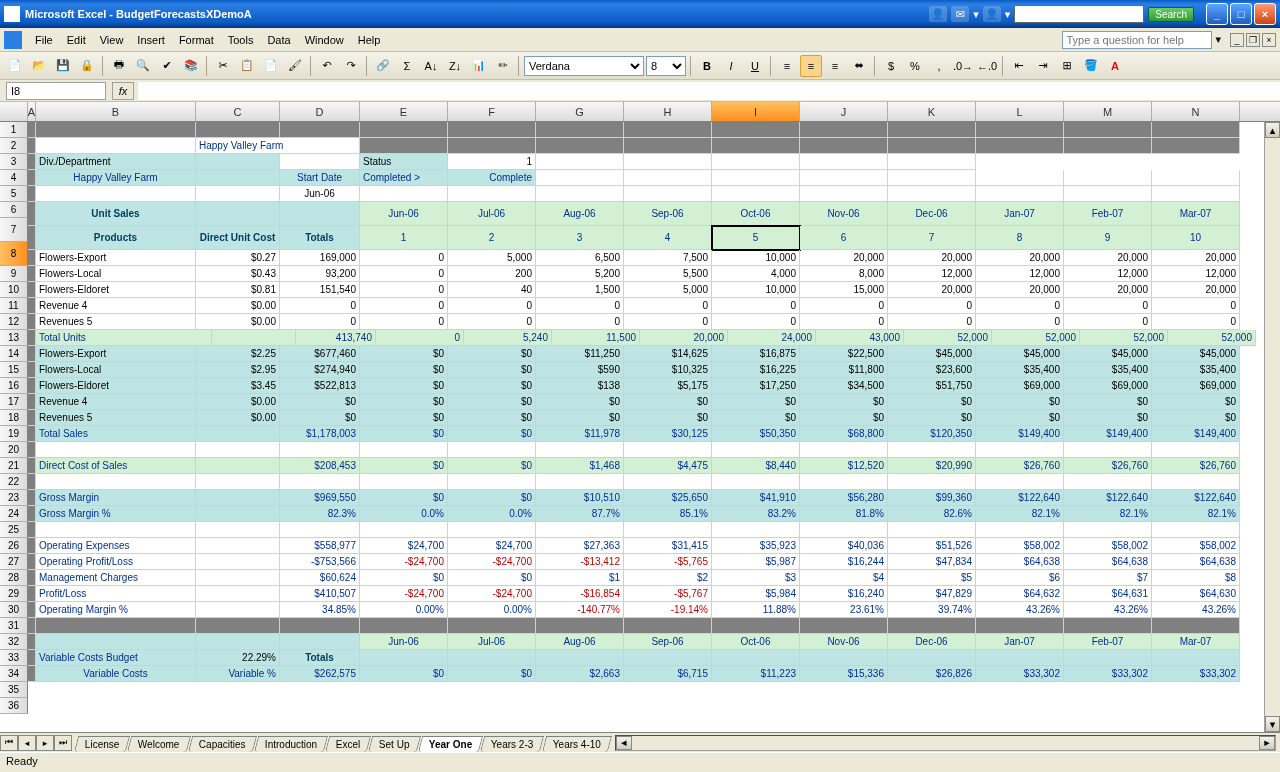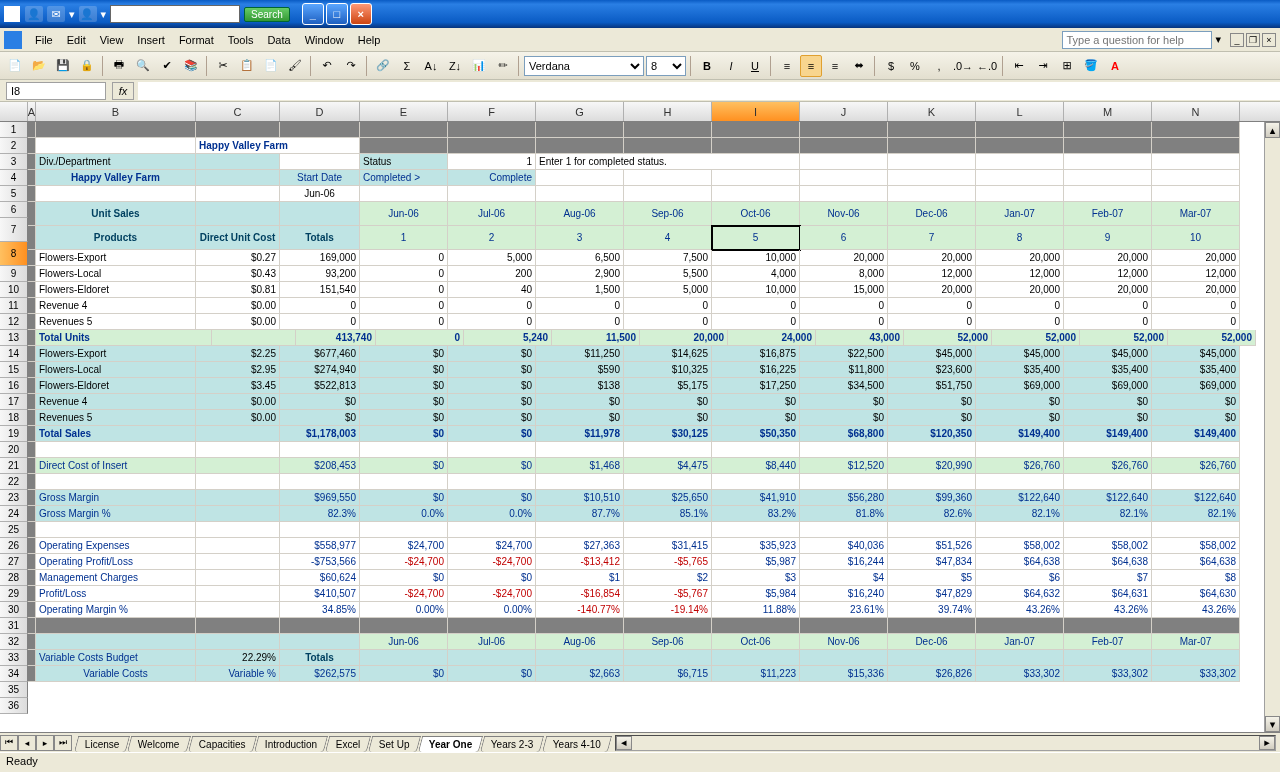--- a/index.html
+++ b/index.html
@@ -53,21 +53,21 @@
 .cell { border-right:1px solid #d4d0c8; border-bottom:1px solid #d4d0c8; padding:0 3px; display:flex; align-items:center; font-size:10px; overflow:hidden; white-space:nowrap; }
 .cell.r { justify-content:flex-end; }
 .cell.c { justify-content:center; }
 .cell.hdr { background:#bfe4e4; font-weight:bold; color:#004060; justify-content:center; }
 .cell.hdrg { background:#d4f0d4; color:#004060; justify-content:center; }
 .cell.lbl { background:#bfe4e4; }
 .cell.totg { background:#d4f0d4; }
 .cell.blue { color:#003090; }
 .cell.red { color:#c00000; }
 .cell.dark { background:#808080; }
-.cell.bold { font-weight:bold; }
+.cell.bold { font-weight:normal; }
 .selcell { outline:2px solid #000; outline-offset:-1px; }
 .vscroll { position:absolute; right:0; top:20px; width:16px; height:610px; background:#ece9d8; border-left:1px solid #a0a0a0; }
 .vscroll .arrow { height:16px; background:linear-gradient(#f5f3e9,#d0ccc0); border:1px solid #888; display:flex; align-items:center; justify-content:center; cursor:pointer; }
 
 
 .sheettabs { height:20px; background:#ece9d8; border-top:1px solid #808080; display:flex; align-items:center; }
 .sheetnav { display:flex; }
 .sheetnav .nav { width:18px; height:16px; border:1px solid #888; background:#ece9d8; display:flex; align-items:center; justify-content:center; cursor:pointer; font-size:9px; }
 .tabs { display:flex; align-items:flex-end; margin-left:4px; }
 .tab { padding:2px 8px; background:#ece9d8; border:1px solid #808080; border-bottom:none; border-radius:0 0 4px 4px; margin-right:1px; font-size:10px; cursor:pointer; position:relative; top:1px; transform:skew(-15deg); }
@@ -78,20 +78,21 @@
 .hscroll .track { flex:1; }
 
 
 .statusbar { height:20px; background:#ece9d8; border-top:1px solid #fff; padding:2px 6px; font-size:11px; }
 </style>
 </head>
 <body>
 
 <div class="titlebar">
   <span class="icon"></span>
+  <span class="title">Microsoft Excel - BudgetForecastsXDemoA</span>
   <div class="rpanel">
     <span class="ico">👤</span>
     <span class="ico">✉</span>
     <span style="color:#fff">▾</span>
     <span class="ico" style="color:#ffcc00">👤</span>
     <span style="color:#fff">▾</span>
     <input type="text" style="">
     <button class="searchbtn">Search</button>
     <div class="winbtns">
       <div class="winbtn">_</div>
@@ -276,21 +277,20 @@
         <div class="cell dark" style="width:88px"></div>
         <div class="cell dark" style="width:88px"></div>
       </div>
       <div class="row">
         <div class="cell dark" style="width:8px"></div>
         <div class="cell lbl" style="width:160px">Div./Department</div>
         <div class="cell lbl" style="width:84px"></div>
         <div class="cell " style="width:80px"></div>
         <div class="cell lbl" style="width:88px">Status</div>
         <div class="cell r" style="width:88px">1</div>
-        <div class="cell " style="width:264px">Enter 1 for completed status.</div>
         <div class="cell " style="width:88px"></div>
         <div class="cell " style="width:88px"></div>
         <div class="cell " style="width:88px"></div>
         <div class="cell " style="width:88px"></div>
         <div class="cell " style="width:88px"></div>
       </div>
       <div class="row">
         <div class="cell dark" style="width:8px"></div>
         <div class="cell lbl bold blue c" style="width:160px">Happy Valley Farm</div>
         <div class="cell lbl" style="width:84px"></div>
@@ -370,21 +370,21 @@
         <div class="cell  r" style="width:88px">20,000</div>
         <div class="cell  r" style="width:88px">20,000</div>
       </div>
       <div class="row">
         <div class="cell dark" style="width:8px"></div>
         <div class="cell " style="width:160px">Flowers-Local</div>
         <div class="cell r" style="width:84px">$0.43</div>
         <div class="cell r" style="width:80px">93,200</div>
         <div class="cell  r" style="width:88px">0</div>
         <div class="cell  r" style="width:88px">200</div>
-        <div class="cell  r" style="width:88px">2,900</div>
+        <div class="cell  r" style="width:88px">5,200</div>
         <div class="cell  r" style="width:88px">5,500</div>
         <div class="cell  r" style="width:88px">4,000</div>
         <div class="cell  r" style="width:88px">8,000</div>
         <div class="cell  r" style="width:88px">12,000</div>
         <div class="cell  r" style="width:88px">12,000</div>
         <div class="cell  r" style="width:88px">12,000</div>
         <div class="cell  r" style="width:88px">12,000</div>
       </div>
       <div class="row">
         <div class="cell dark" style="width:8px"></div>
@@ -557,21 +557,21 @@
         <div class="cell  r" style="width:88px"></div>
         <div class="cell  r" style="width:88px"></div>
         <div class="cell  r" style="width:88px"></div>
         <div class="cell  r" style="width:88px"></div>
         <div class="cell  r" style="width:88px"></div>
         <div class="cell  r" style="width:88px"></div>
         <div class="cell  r" style="width:88px"></div>
       </div>
       <div class="row">
         <div class="cell dark" style="width:8px"></div>
-        <div class="cell totg blue" style="width:160px">Direct Cost of Insert</div>
+        <div class="cell totg blue" style="width:160px">Direct Cost of Sales</div>
         <div class="cell totg blue r" style="width:84px"></div>
         <div class="cell totg blue r" style="width:80px">$208,453</div>
         <div class="cell totg blue r" style="width:88px">$0</div>
         <div class="cell totg blue r" style="width:88px">$0</div>
         <div class="cell totg blue r" style="width:88px">$1,468</div>
         <div class="cell totg blue r" style="width:88px">$4,475</div>
         <div class="cell totg blue r" style="width:88px">$8,440</div>
         <div class="cell totg blue r" style="width:88px">$12,520</div>
         <div class="cell totg blue r" style="width:88px">$20,990</div>
         <div class="cell totg blue r" style="width:88px">$26,760</div>

